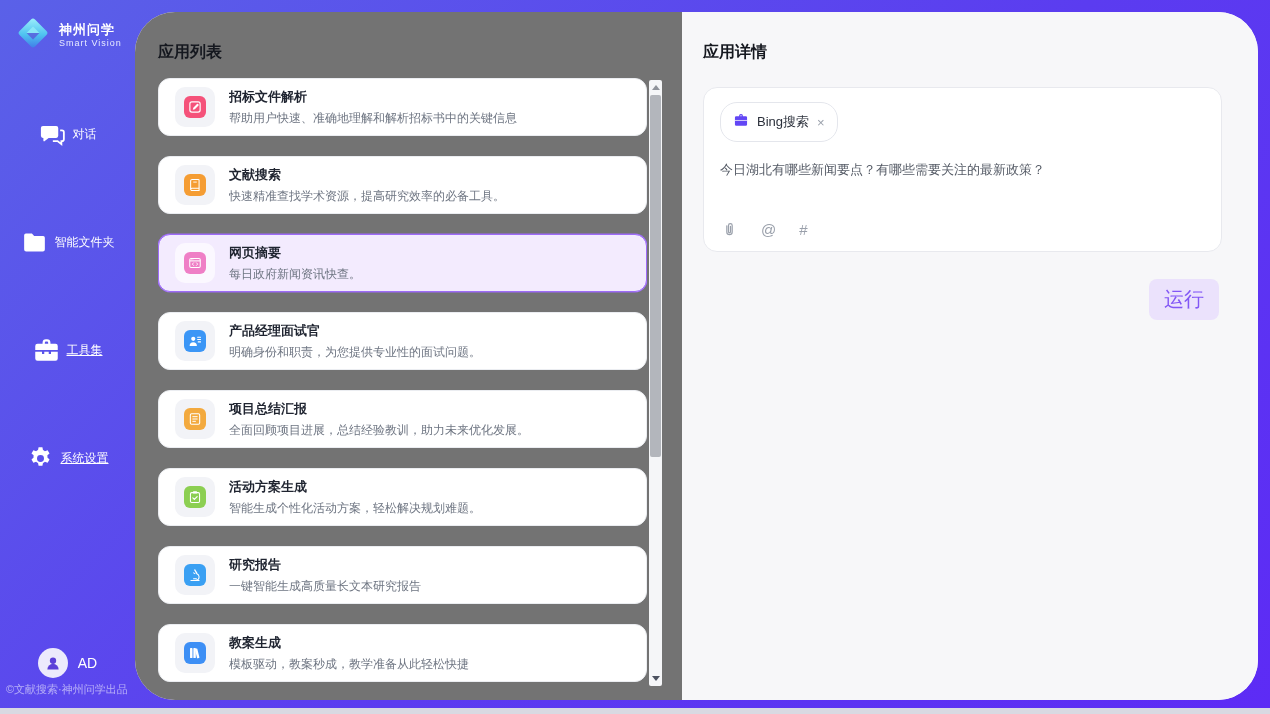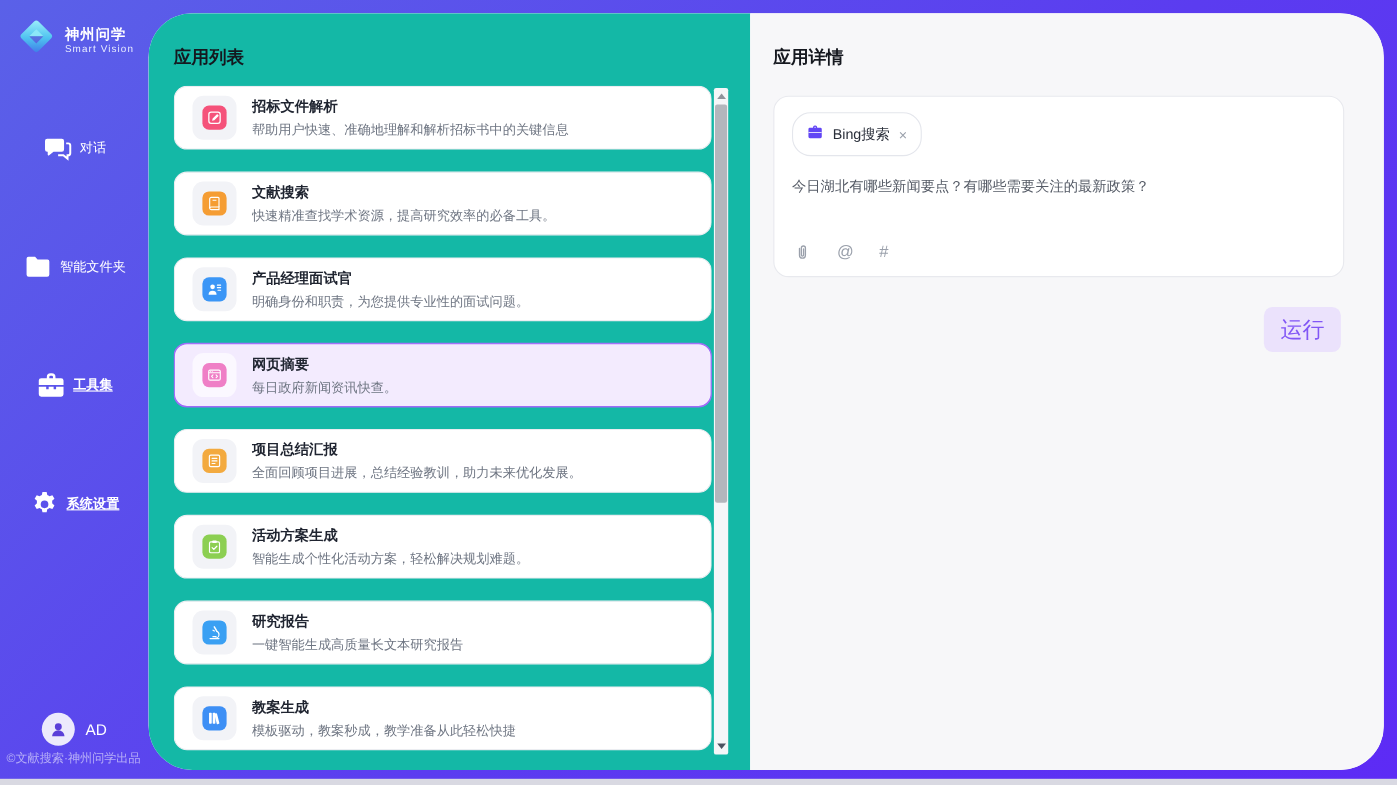--- a/index.html
+++ b/index.html
@@ -15,38 +15,38 @@
   .sidebar{position:absolute;left:0;top:0;width:135px;height:714px;}
   .logo{position:absolute;top:14px;left:14px;display:flex;align-items:center;gap:7px;}
   .logo svg{width:38px;height:38px;}
   .logo-name{color:#fff;font-size:13px;font-weight:bold;letter-spacing:1px;line-height:17px;}
   .logo-sub{color:#e7ebff;font-size:9px;letter-spacing:1px;line-height:11px;}
   .nav{position:absolute;top:103px;left:0;right:0;}
   .nav-item{width:135px;height:62px;display:flex;flex-direction:row;align-items:center;justify-content:center;gap:7px;margin-bottom:46px;cursor:pointer;}
   .nav-item .nav-ic{width:27px;height:27px;display:flex;align-items:center;justify-content:center;}
   .nav-item .nav-ic svg{width:27px;height:27px;}
   .nav-label{font-size:12px;color:#fff;}
-  .nav-label.u{text-decoration:underline;font-weight:bold;}
+  .nav-label.u{text-decoration:underline;}
   .nav-item.active{width:110px;margin-left:25px;height:70px;background:#fff;border-radius:36px 0 0 36px;position:relative;}
   .nav-item.active::before{content:"";position:absolute;right:0;top:-24px;width:24px;height:24px;
     background:radial-gradient(circle at 0 0, rgba(255,255,255,0) 23.5px,#fff 24px);}
   .nav-item.active::after{content:"";position:absolute;right:0;bottom:-24px;width:24px;height:24px;
     background:radial-gradient(circle at 0 100%, rgba(255,255,255,0) 23.5px,#fff 24px);}
   .nav-item.active .nav-label{color:#5b3df2;}
   .user-row{position:absolute;bottom:36px;left:0;width:135px;display:flex;align-items:center;justify-content:center;gap:10px;cursor:pointer;}
   .avatar{width:30px;height:30px;border-radius:50%;background:#eceafc;display:flex;align-items:center;justify-content:center;}
   .avatar svg{width:18px;height:18px;}
   .user-initials{color:#fff;font-size:14px;}
   .side-footer{position:absolute;bottom:17px;left:6px;width:129px;color:rgba(255,255,255,.55);font-size:11px;white-space:nowrap;}
 
   
   .window{position:absolute;left:135px;top:12px;width:1123px;height:688px;border-radius:40px;overflow:hidden;display:flex;background:#fff;}
 
   
-  .list-panel{width:547px;background:#14b8a6;position:relative;padding:30px 0 0 23px;}
+  .list-panel{width:547px;background:#737373;position:relative;padding:30px 0 0 23px;}
   .panel-title{font-size:16px;font-weight:bold;color:#15181f;}
   .cards{margin-top:15px;width:489px;height:620px;overflow:hidden;}
   .card{display:flex;align-items:center;width:489px;height:58px;border:1px solid #ebedf1;border-radius:12px;margin-bottom:20px;padding-left:16px;background:#fff;cursor:pointer;}
   .card.selected{background:#f3ebfe;border:1px solid #9d6bf8;box-shadow:0 0 0 .5px #9d6bf8;}
   .icon-box{width:40px;height:40px;min-width:40px;border-radius:10px;background:#f2f3f7;display:flex;align-items:center;justify-content:center;}
   .card.selected .icon-box{background:#fbf8ff;}
   .mini{width:22px;height:22px;border-radius:6px;display:flex;align-items:center;justify-content:center;}
   .mini svg{width:14px;height:14px;}
   .card-text{margin-left:14px;overflow:hidden;}
   .card-title{font-size:13px;font-weight:bold;color:#1f2430;}
@@ -165,50 +165,50 @@
                 <path d="M4.5 19A2.5 2.5 0 007 21.5h12v-4H7A2.5 2.5 0 004.5 19z"></path>
                 <path stroke-width="1.6" d="M9 7h6"></path>
               </svg>
             </span>
           </span>
           <span class="card-text">
             <div class="card-title">文献搜索</div>
             <div class="card-desc">快速精准查找学术资源，提高研究效率的必备工具。</div>
           </span>
         </div>
-        <div class="card">
-          <span class="icon-box">
-            <span class="mini" style="background:#3b96f6">
-              <svg viewBox="0 0 24 24">
-                <circle cx="9" cy="8.2" r="3.6" fill="#fff"></circle>
-                <path fill="#fff" d="M2.8 20.5a6.2 6.2 0 0112.4 0z"></path>
-                <path stroke="#fff" stroke-width="1.8" stroke-linecap="round" d="M16.5 5.5h5M16.5 9.5h5M17.5 13.5h4"></path>
-              </svg>
-            </span>
-          </span>
-          <span class="card-text">
-            <div class="card-title">产品经理面试官</div>
-            <div class="card-desc">明确身份和职责，为您提供专业性的面试问题。</div>
-          </span>
-        </div>
         <div class="card selected">
           <span class="icon-box">
             <span class="mini" style="background:#ef7fc6">
               <svg viewBox="0 0 24 24">
                 <rect x="3" y="4.2" width="18" height="15.6" rx="2.2" fill="none" stroke="#fff" stroke-width="1.8"></rect>
                 <path stroke="#fff" stroke-width="1.8" d="M3 8.4h18"></path>
                 <circle cx="5.9" cy="6.3" r=".8" fill="#fff"></circle>
                 <circle cx="8.4" cy="6.3" r=".8" fill="#fff"></circle>
                 <path fill="none" stroke="#fff" stroke-width="1.6" stroke-linecap="round" d="M9.6 11.6L7.4 13.9l2.2 2.3M14.4 11.6l2.2 2.3-2.2 2.3"></path>
               </svg>
             </span>
           </span>
           <span class="card-text">
             <div class="card-title">网页摘要</div>
             <div class="card-desc">每日政府新闻资讯快查。</div>
+          </span>
+        </div>
+        <div class="card">
+          <span class="icon-box">
+            <span class="mini" style="background:#3b96f6">
+              <svg viewBox="0 0 24 24">
+                <circle cx="9" cy="8.2" r="3.6" fill="#fff"></circle>
+                <path fill="#fff" d="M2.8 20.5a6.2 6.2 0 0112.4 0z"></path>
+                <path stroke="#fff" stroke-width="1.8" stroke-linecap="round" d="M16.5 5.5h5M16.5 9.5h5M17.5 13.5h4"></path>
+              </svg>
+            </span>
+          </span>
+          <span class="card-text">
+            <div class="card-title">产品经理面试官</div>
+            <div class="card-desc">明确身份和职责，为您提供专业性的面试问题。</div>
           </span>
         </div>
         <div class="card">
           <span class="icon-box">
             <span class="mini" style="background:#f3aa3f">
               <svg viewBox="0 0 24 24">
                 <rect x="4" y="3" width="16" height="18" rx="2.2" fill="none" stroke="#fff" stroke-width="1.8"></rect>
                 <path stroke="#fff" stroke-width="1.7" stroke-linecap="round" d="M8.2 8h7.6M8.2 12h7.6M8.2 16h4.6"></path>
               </svg>
             </span>

